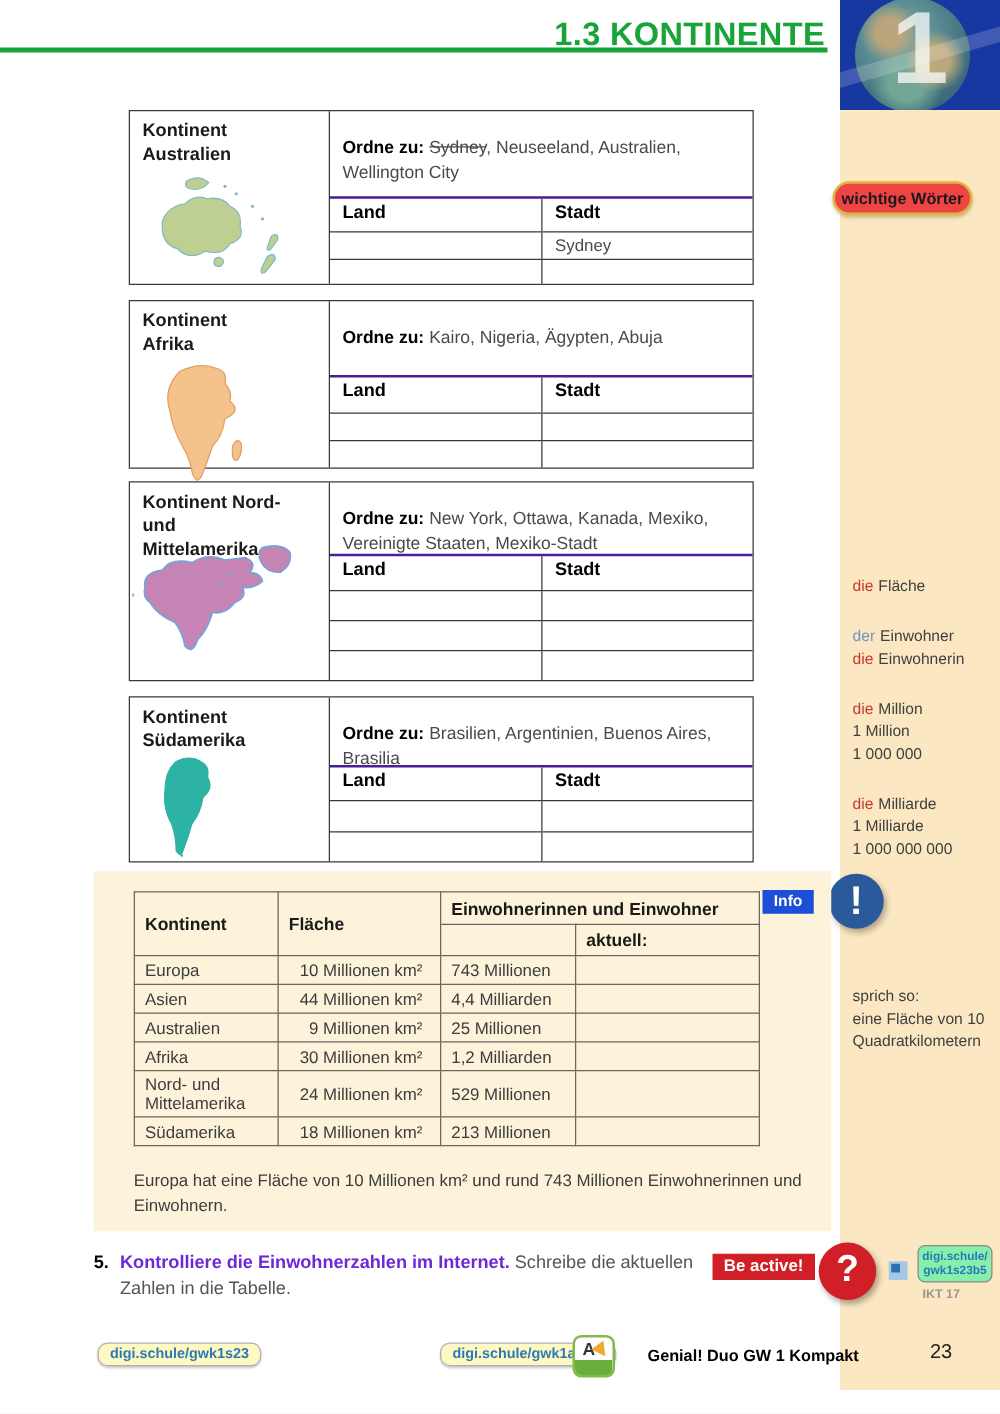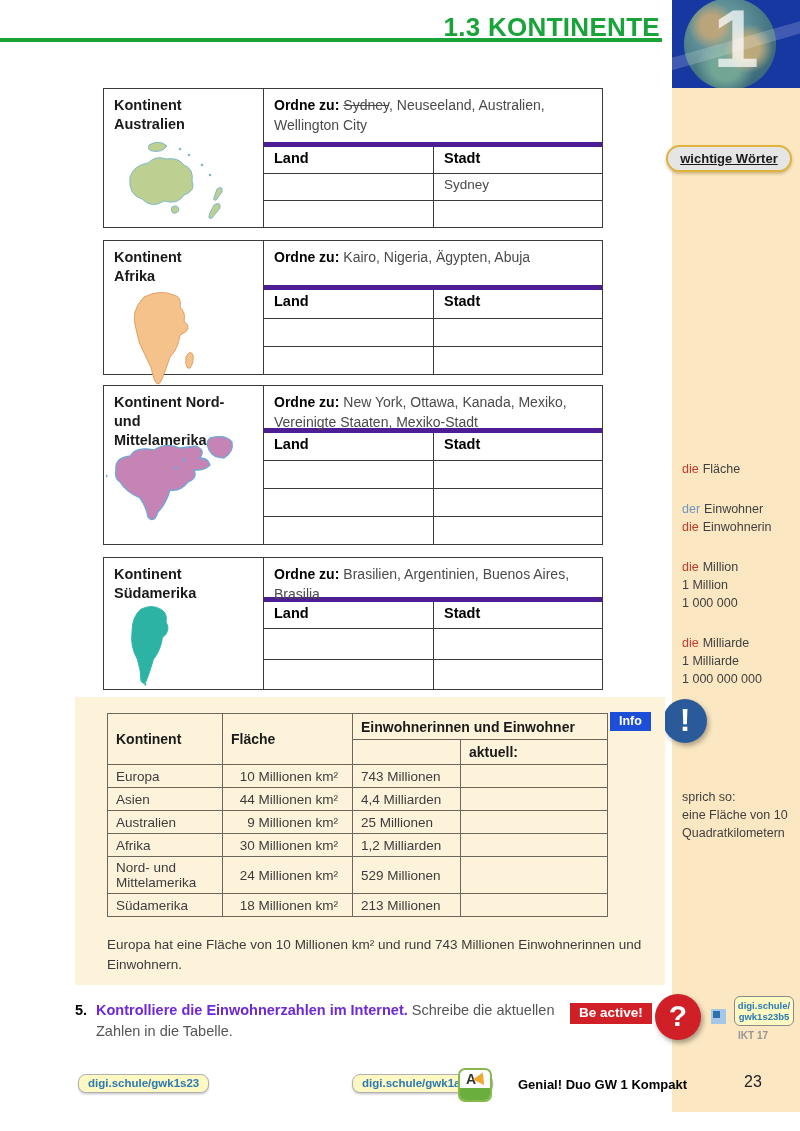--- a/index.html
+++ b/index.html
@@ -15,38 +15,38 @@
            background:
              radial-gradient(circle at 30% 30%, rgba(194,166,120,0.9) 0 12%, rgba(194,166,120,0) 26%),
              radial-gradient(circle at 70% 55%, rgba(205,175,120,0.85) 0 14%, rgba(205,175,120,0) 30%),
              radial-gradient(circle at 45% 75%, rgba(120,170,150,0.9) 0 16%, rgba(120,170,150,0) 34%),
              radial-gradient(circle at 40% 35%, #7fa8a0 0%, #5c8e95 35%, #42707f 65%, #2c5878 100%); }
   .globe-stripe { position:absolute; left:-10px; top:38px; width:160px; height:12px; background:rgba(255,255,255,0.18); transform:rotate(-16deg); }
   .globe-num { position:absolute; left:0; top:-8px; width:128px; text-align:center; font-size:82px; font-weight:bold; color:rgba(255,255,255,0.72); }
 
   
   .sidebar { position:absolute; left:672px; top:88px; width:128px; height:1024px; background:#fbe7c1; }
-  .ww-pill { position:absolute; left:-6px; top:57px; width:126px; height:27px; background:#e5e5e5; border:2px solid #dfb33c; border-radius:14px; font-size:13px; font-weight:bold; color:#1a1a1a; text-align:center; line-height:23px; box-shadow:0 2px 3px rgba(120,90,20,0.35);text-decoration:underline; }
+  .ww-pill { position:absolute; left:-6px; top:57px; width:112px; height:27px; background:#ef4444; border:2px solid #dfb33c; border-radius:14px; font-size:13px; font-weight:bold; color:#1a1a1a; text-align:center; line-height:23px; box-shadow:0 2px 3px rgba(120,90,20,0.35); }
   .vocab { position:absolute; left:10px; width:116px; font-size:12.5px; line-height:18px; color:#3f3f3f; }
   .vocab1 { top:372px; }
   .vocab2 { top:700px; }
   .vgroup { margin-bottom:22px; }
   .art { margin-right:4px; }
   .art:empty { margin-right:0; }
   .art-die { color:#c53a2c; }
   .art-der { color:#7396bd; }
   .excl-icon { position:absolute; left:663px; top:699px; width:44px; height:44px; border-radius:50%; background:#2b5a9b; box-shadow:2px 3px 5px rgba(0,0,0,0.3); color:#ffffff; font-size:32px; font-weight:bold; text-align:center; line-height:42px; }
 
   
   .ctable { position:absolute; left:103px; width:500px; border:1px solid #3a3a3a; display:flex; background:#fff; }
   .ct-left { width:160px; border-right:1px solid #3a3a3a; position:relative; padding:7px 10px; }
   .ct-name { font-size:14.5px; font-weight:bold; color:#1a1a1a; line-height:19px; }
   .ct-map { position:absolute; }
   .ct-right { flex:1; display:flex; flex-direction:column; }
-  .ct-ordne { border-bottom:5px solid #4c1d95; padding:6px 10px; font-size:14px; color:#4a4a4a; line-height:20px; }
+  .ct-ordne { border-bottom:2px solid #4c1d95; padding:6px 10px; font-size:14px; color:#4a4a4a; line-height:20px;margin-top:12px; }
   .ol { font-weight:bold; color:#000; margin-right:4px; }
   .struck { text-decoration:line-through; }
   .ct-hrow, .ct-row { display:flex; border-bottom:1px solid #3a3a3a; }
   .ct-row:last-child { border-bottom:none; }
   .ct-hrow > div, .ct-row > div { padding:3px 10px; }
   .ct-hrow > div:first-child, .ct-row > div:first-child { width:170px; border-right:1px solid #3a3a3a; }
   .ct-hrow > div:last-child, .ct-row > div:last-child { flex:1; }
   .ct-hrow { font-size:14.5px; font-weight:bold; color:#000; }
   .ct-row { font-size:13.5px; color:#4a4a4a; }
 
@@ -63,21 +63,21 @@
   .caption { position:absolute; left:32px; top:238px; width:548px; font-size:13.5px; line-height:20px; color:#3c3c3c; }
 
   
   .task { position:absolute; left:75px; top:1000px; width:492px; font-size:14.5px; line-height:21px; color:#555; padding-left:21px; }
   .task .tnum { position:absolute; left:0; top:0; font-weight:bold; color:#000; }
   .task .tbold { font-weight:bold; color:#6d28d9; margin-right:4px; }
   .be-active { position:absolute; left:570px; top:1003px; background:#d01f26; color:#fff; font-size:13.5px; font-weight:bold; padding:2px 9px 4px; }
   .q-icon { position:absolute; left:655px; top:994px; width:46px; height:46px; border-radius:50%; background:#d01f26; box-shadow:2px 3px 5px rgba(0,0,0,0.35); color:#fff; font-size:30px; font-weight:bold; text-align:center; line-height:44px; }
   .qr-icon { position:absolute; left:711px; top:1009px; width:15px; height:15px; background:#a5c8e6; }
   .qr-icon .qr-in { position:absolute; left:2px; top:2px; width:7px; height:7px; background:#2e6fae; }
-  .ikt-badge { position:absolute; left:734px; top:996px; width:60px; background:#fef9c3; border:1.5px solid #8a8a8a; border-radius:6px; color:#2a7ab5; font-size:9.5px; font-weight:bold; line-height:11px; text-align:center; padding:3px 0; }
+  .ikt-badge { position:absolute; left:734px; top:996px; width:60px; background:#86efac; border:1.5px solid #8a8a8a; border-radius:6px; color:#2a7ab5; font-size:9.5px; font-weight:bold; line-height:11px; text-align:center; padding:3px 0; }
   .ikt-label { position:absolute; left:738px; top:1030px; color:#969696; font-size:10px; font-weight:bold; }
 
   
   .link-badge { position:absolute; top:1074px; background:#fef9c3; border:1.5px solid #b0b0b0; border-radius:8px; color:#2a7ab5; font-size:11.5px; font-weight:bold; padding:2px 9px 3px; box-shadow:0 1.5px 2px rgba(0,0,0,0.2); }
   .lb1 { left:78px; } .lb2 { left:352px; }
   .app-logo { position:absolute; left:458px; top:1068px; width:34px; height:34px; border:2px solid #86b94a; border-radius:7px; background:#fff; overflow:hidden; }
   .app-logo .band { position:absolute; left:0; bottom:0; width:100%; height:12px; background:#6aae3d; }
   .app-logo .a { position:absolute; left:6px; top:1px; font-size:14px; font-weight:bold; color:#333; }
   .app-logo .pencil { position:absolute; right:3px; top:5px; width:0; height:0; border-left:6px solid transparent; border-right:6px solid transparent; border-top:11px solid #f0a830; transform:rotate(-35deg); }
   .brand { position:absolute; left:518px; top:1077px; font-size:13px; font-weight:bold; color:#000; }

